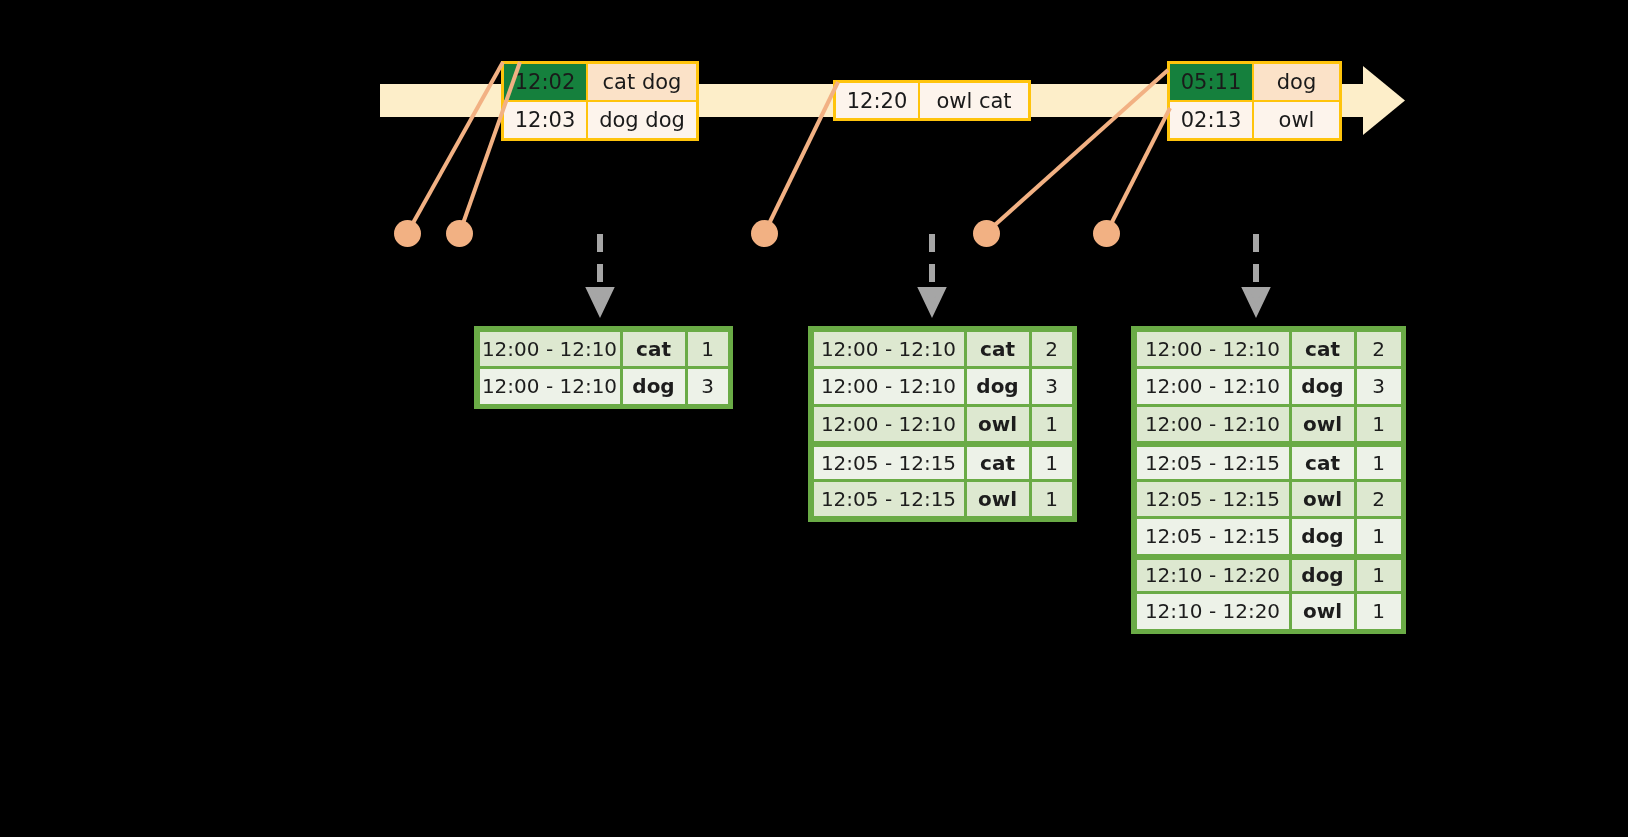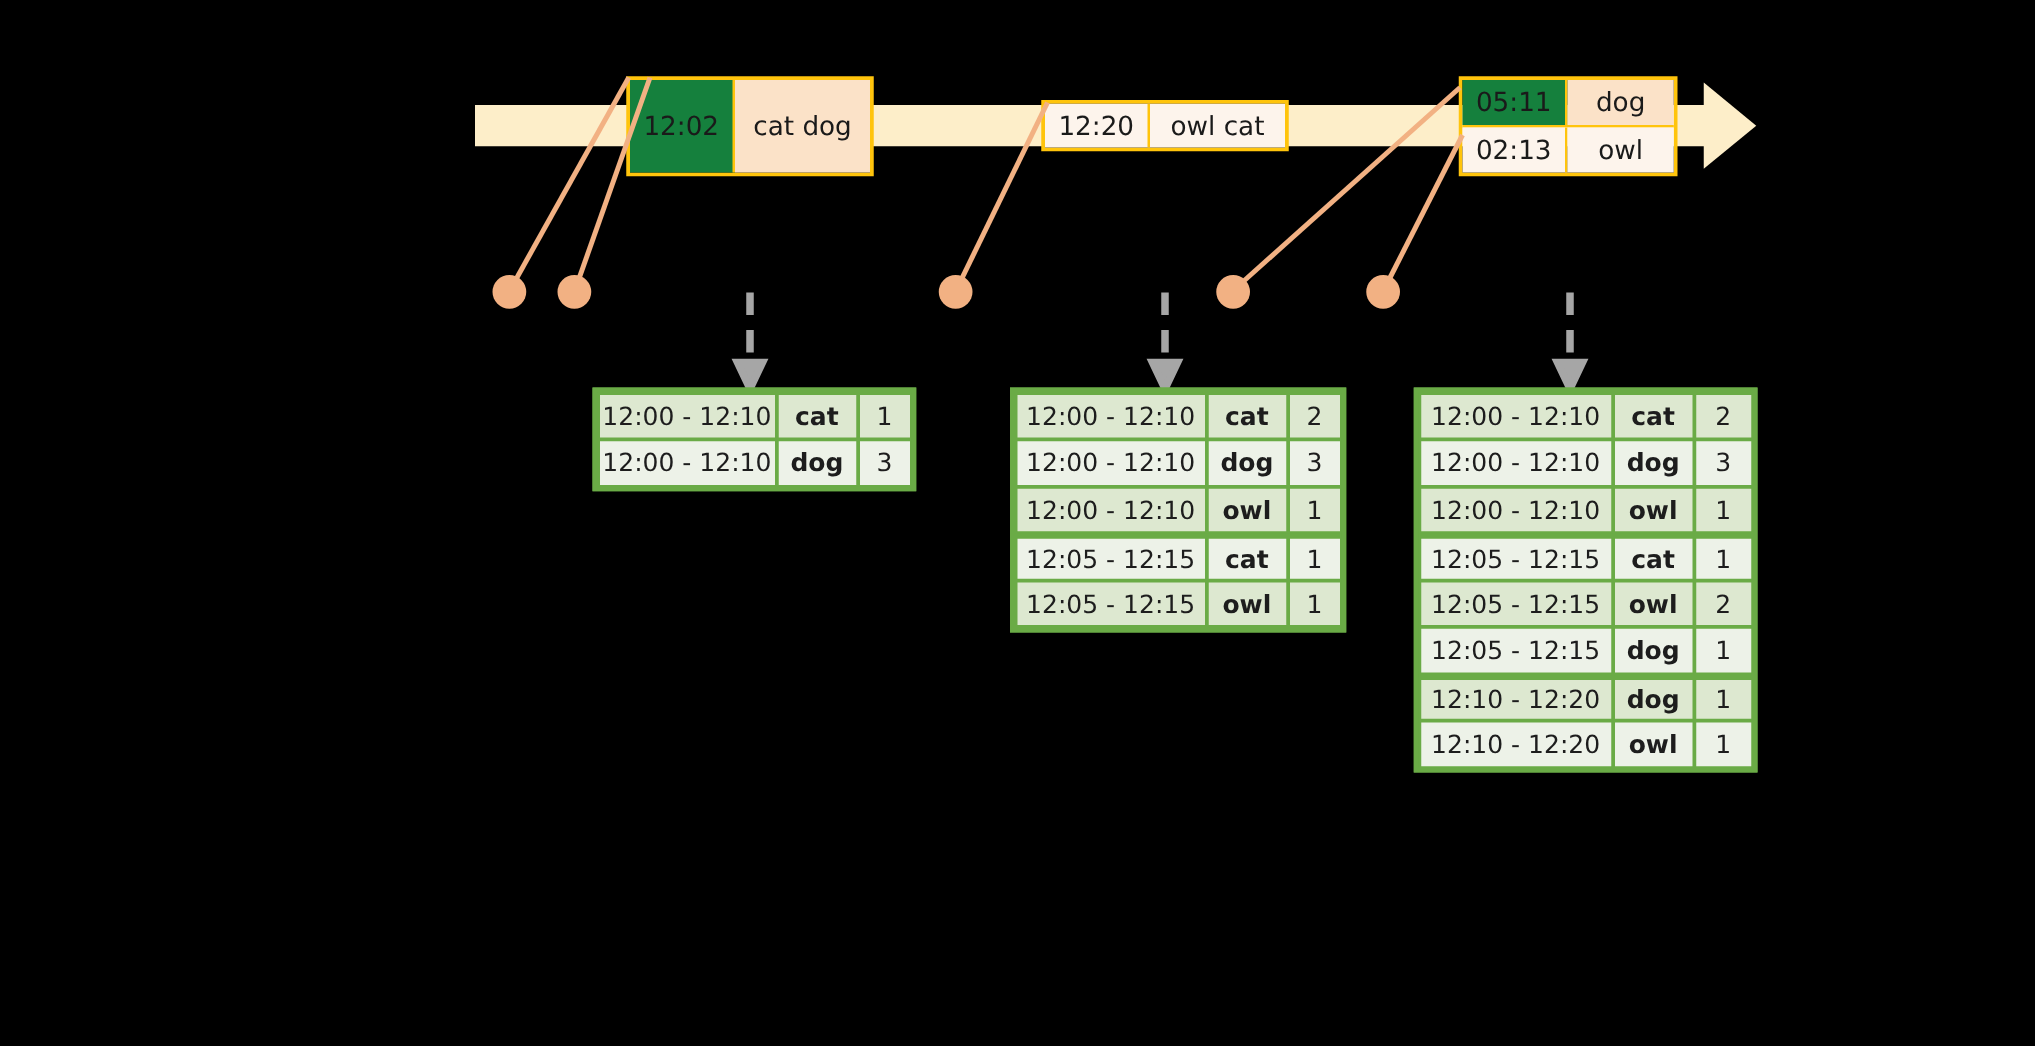--- a/index.html
+++ b/index.html
@@ -25,21 +25,21 @@
   .shade-b .ev-words{background:#fdf4ec;}
 
   
   .dot{position:absolute;width:27px;height:27px;border-radius:50%;
        background:#f2b183;}
   .lead-svg{position:absolute;left:0;top:0;width:1628px;height:837px;
             pointer-events:none;}
 
   
   .result-table{position:absolute;border:4px solid #6aab46;box-sizing:border-box;
-                background:#6aab46;}
+                background:#6aab46;margin-top:16px;}
   .rt-row{display:flex;height:37.5px;box-sizing:border-box;}
   .rt-cell{display:flex;align-items:center;justify-content:center;
            font-size:20px;color:#1d1d1d;box-sizing:border-box;
            margin:1.5px;}
   .rt-win{width:162px;}
   .rt-key{width:62px;font-weight:bold;}
   .rt-cnt{width:42px;}
   .rt-row.even .rt-cell{background:#dde8d0;}
   .rt-row.odd  .rt-cell{background:#edf2e8;}
   .rt-row.sep{border-top:3px solid #6aab46;}
@@ -51,20 +51,24 @@
 
   <div class="timeline-bar" style="left:380px;top:84px;width:985px;height:33px;"></div>
   <svg class="lead-svg">
     <polygon points="1363,66 1363,135 1405,100.5" fill="#fdeec9"></polygon>
   </svg>
 
   <div class="event-box" style="left:501px;top:61px;width:198px;height:80px;">
     <div class="event-row shade-a">
       <div class="ev-time">12:02</div>
       <div class="ev-words">cat dog</div>
+    </div>
+    <div class="event-row shade-b">
+      <div class="ev-time">12:03</div>
+      <div class="ev-words">dog dog</div>
     </div>
   </div>
 
   <div class="event-box" style="left:833px;top:80px;width:198px;height:41px;">
     <div class="event-row shade-b">
       <div class="ev-time">12:20</div>
       <div class="ev-words">owl cat</div>
     </div>
   </div>
 

